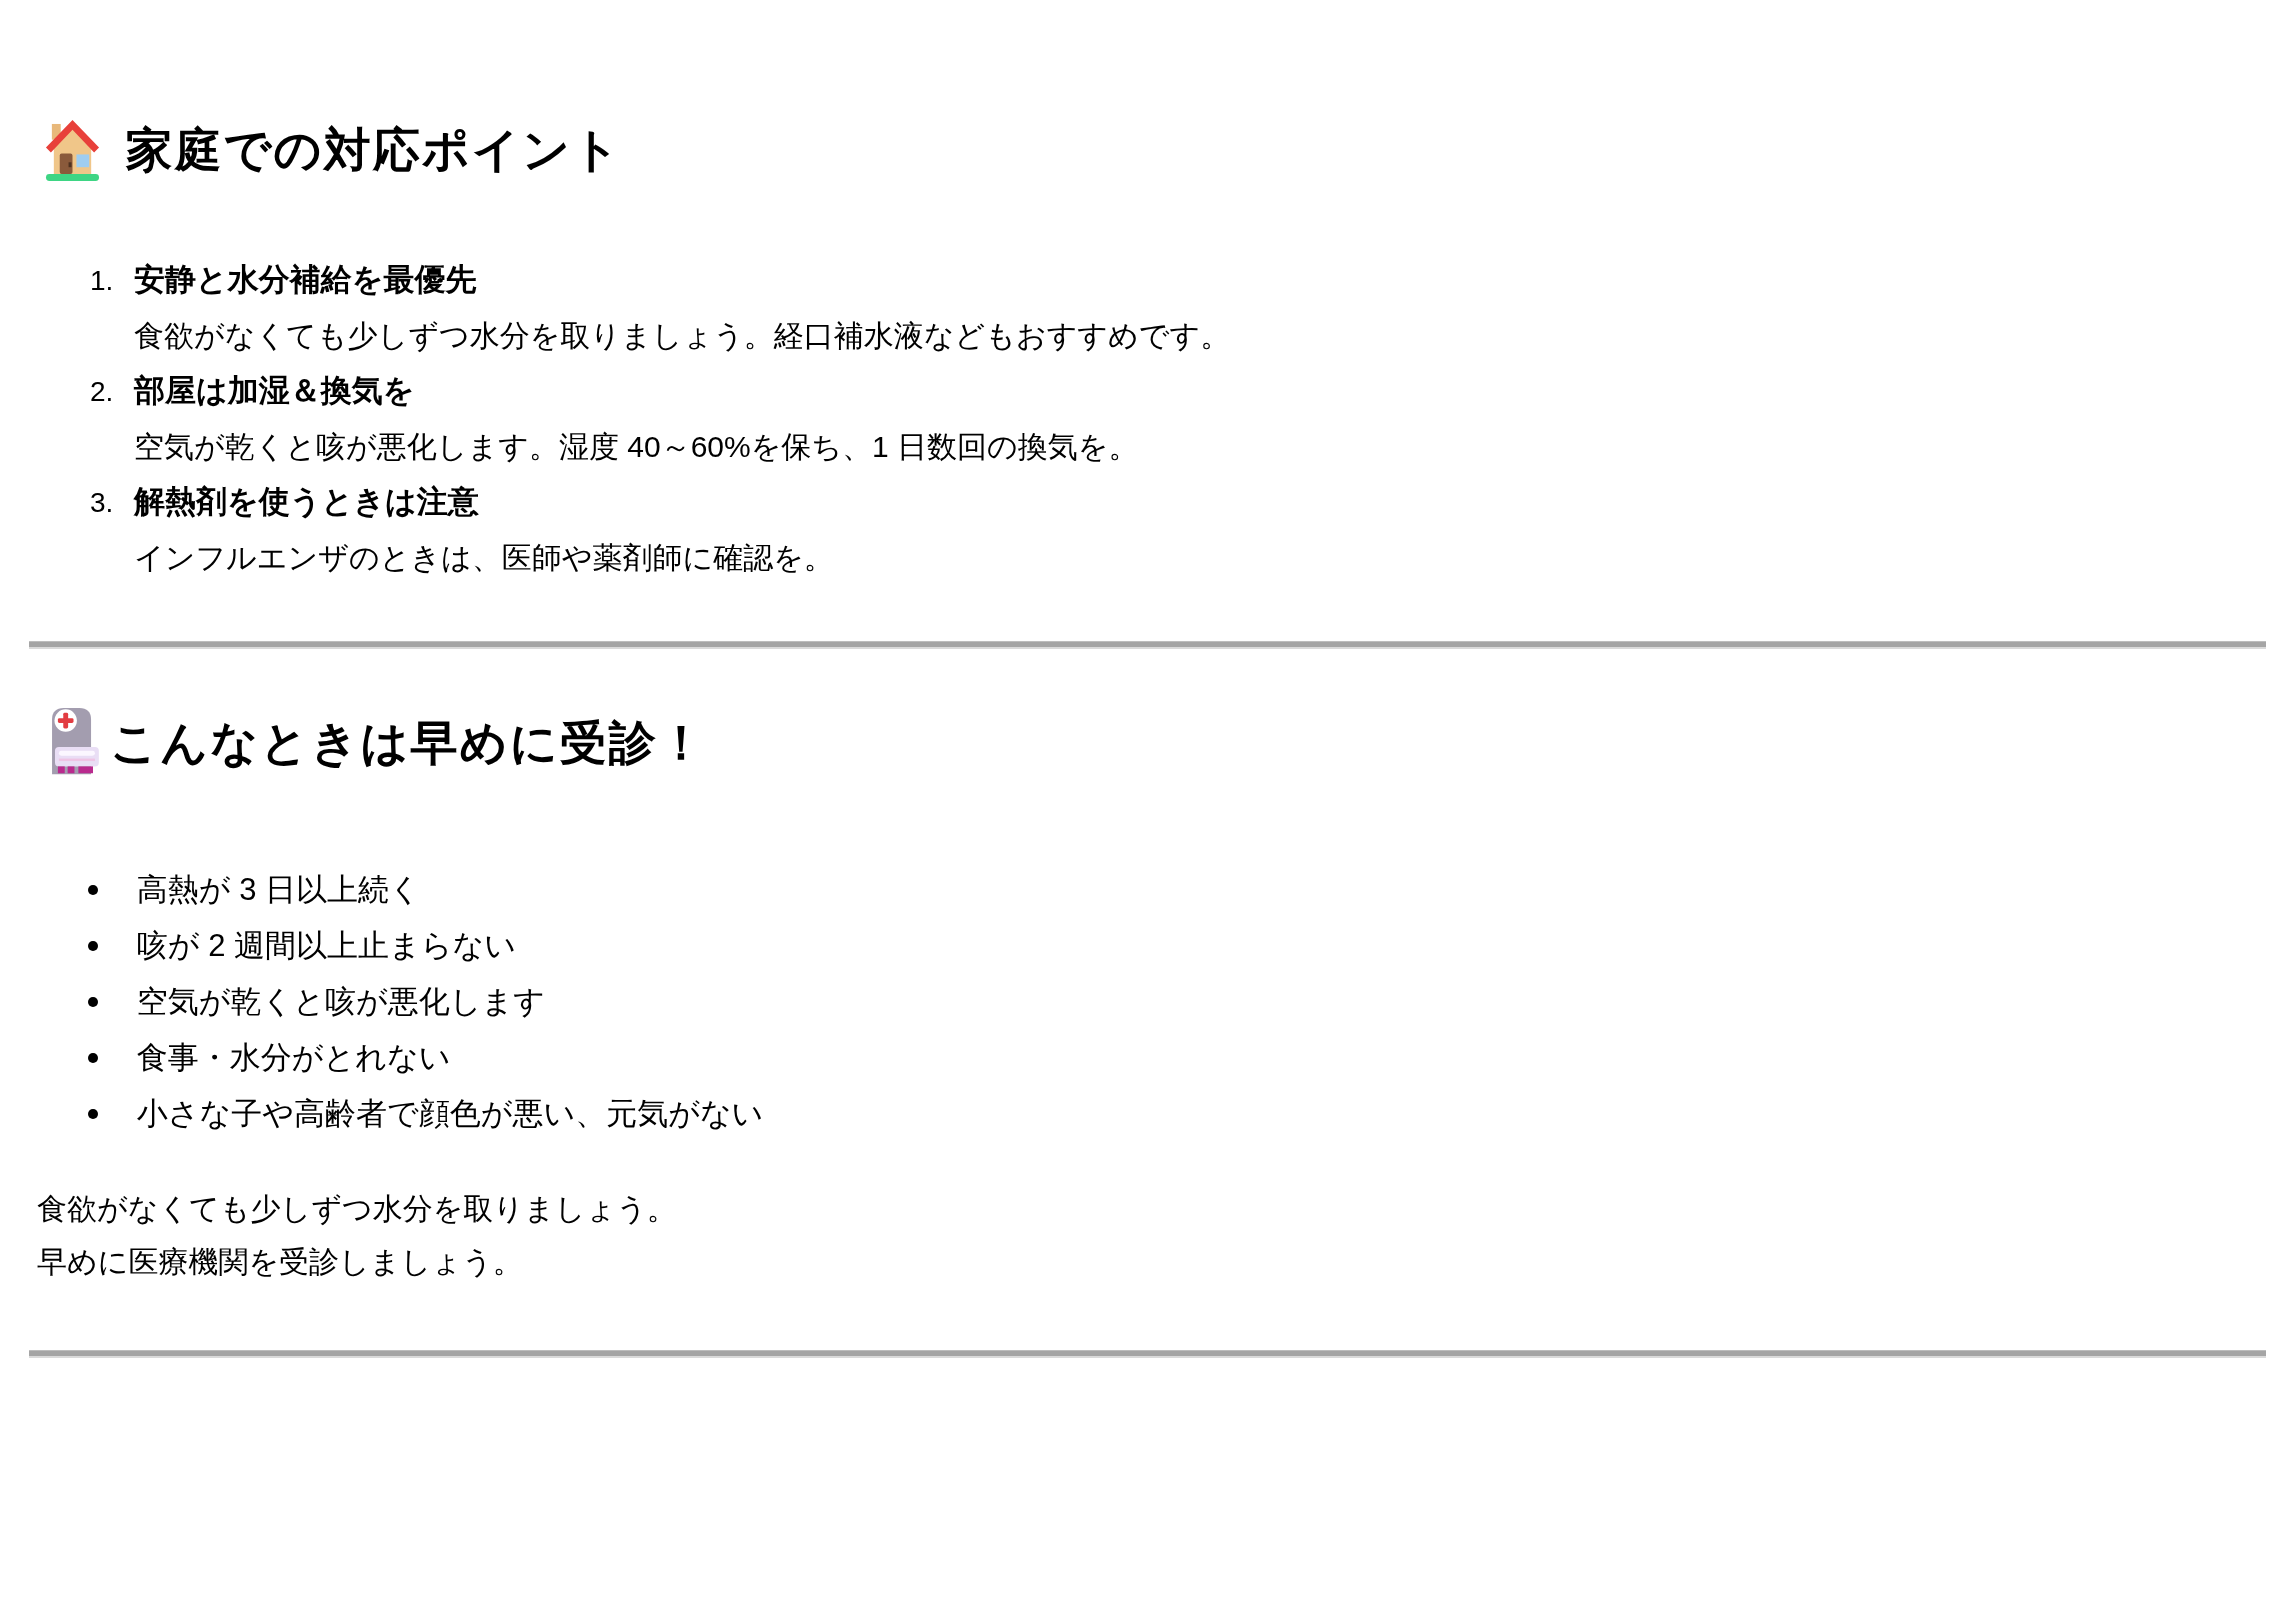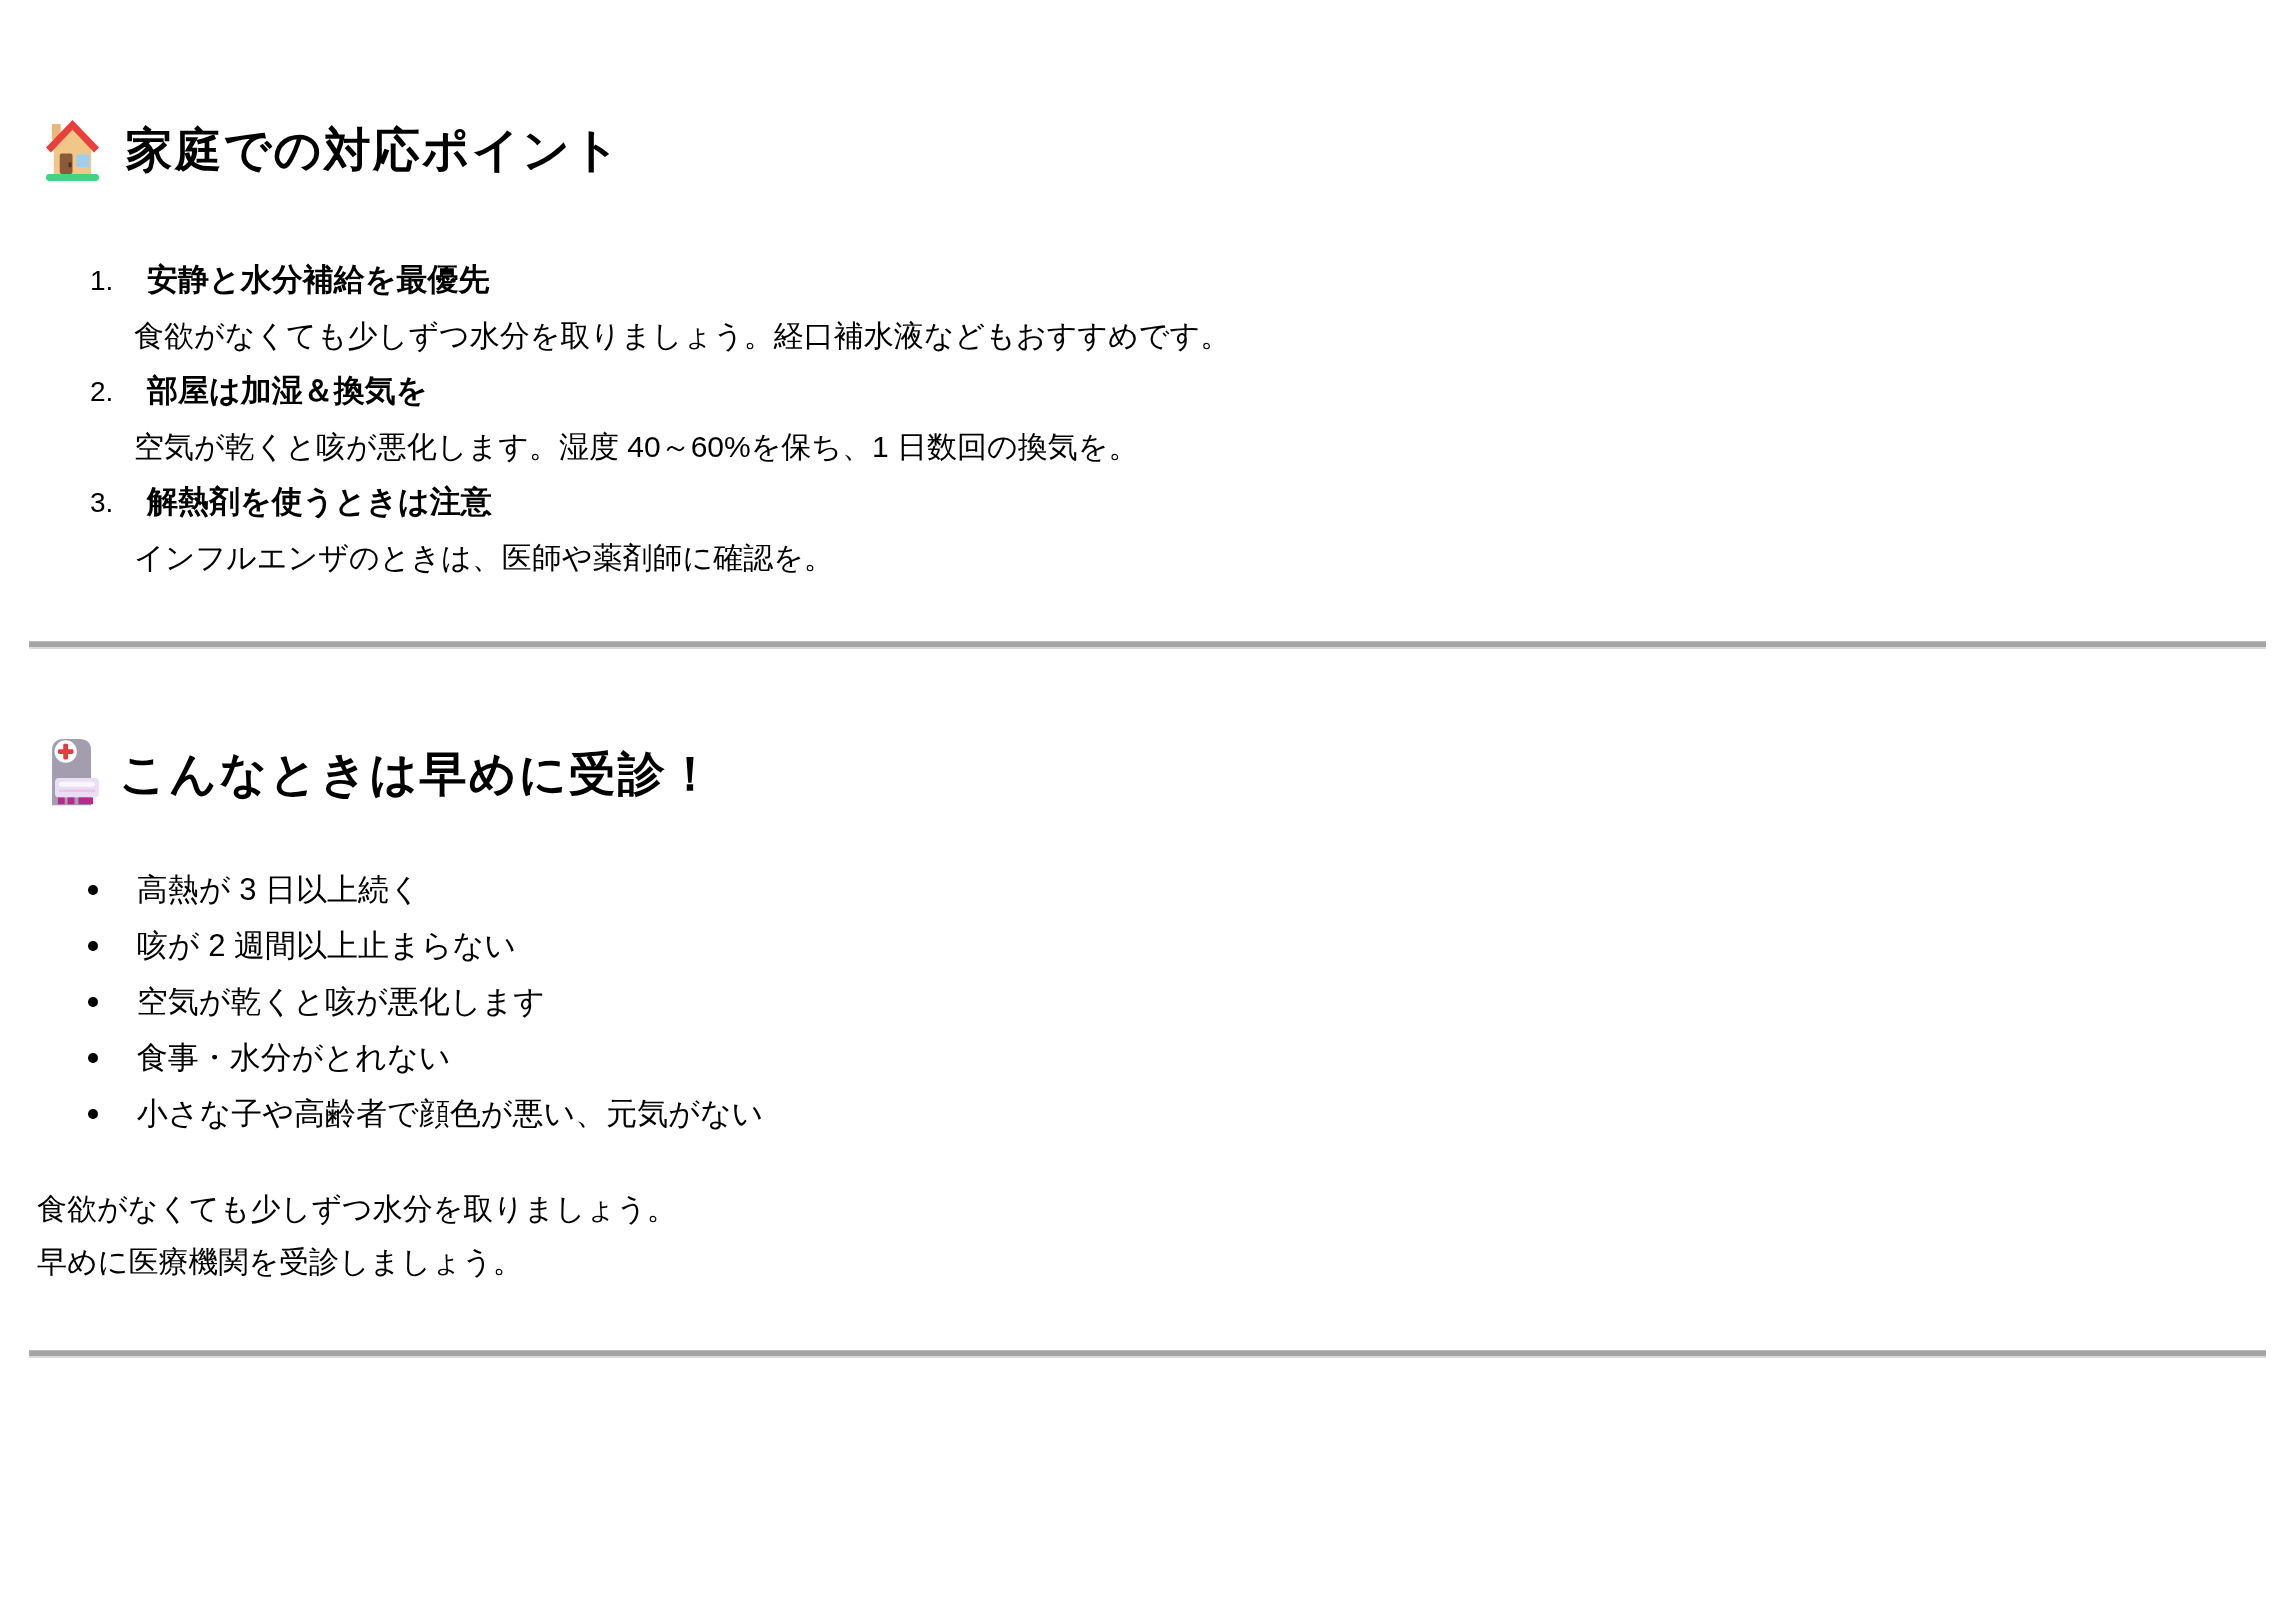--- a/index.html
+++ b/index.html
@@ -15,21 +15,21 @@
     color:#000000;
     overflow:hidden;
   }
   
   .heading{
     position:absolute;
     display:flex;
     align-items:center;
   }
   #heading-home{ left:44px; top:118px; gap:24.5px; }
-  #heading-hospital{ left:46px; top:735px; gap:18px;text-align:center; }
+  #heading-hospital{ left:46px; top:704px; gap:9px;text-align:center; }
   .heading-text{
     font-size:47px;
     font-weight:700;
     letter-spacing:2px;
     white-space:nowrap;
   }
   .h-icon{ display:inline-block; line-height:0; }
 
   
   #home-list{
@@ -41,21 +41,20 @@
   }
   .li-number{
     display:inline-block;
     width:44px;
     font-size:28px;
     font-weight:400;
   }
   .li-title{
     font-weight:700;
     font-size:31px;
-    margin-left:13px;
   }
   .li-desc{
     padding-left:44px;
   }
 
   
   .divider{
     position:absolute;
     left:29px;
     width:2237px;

